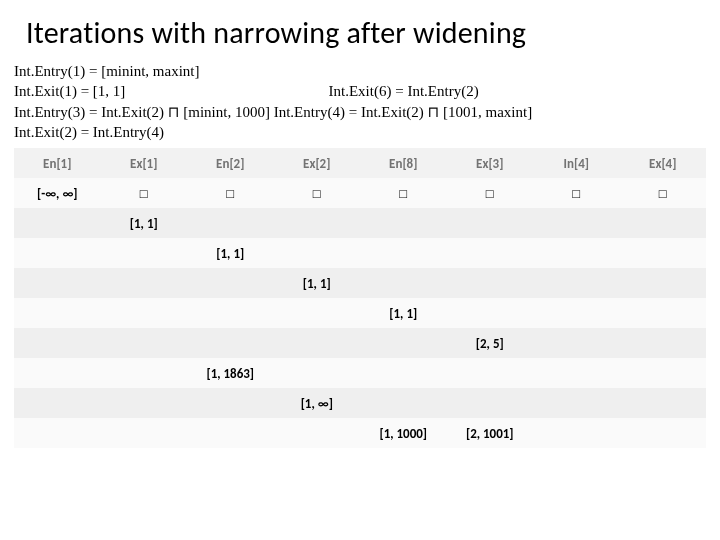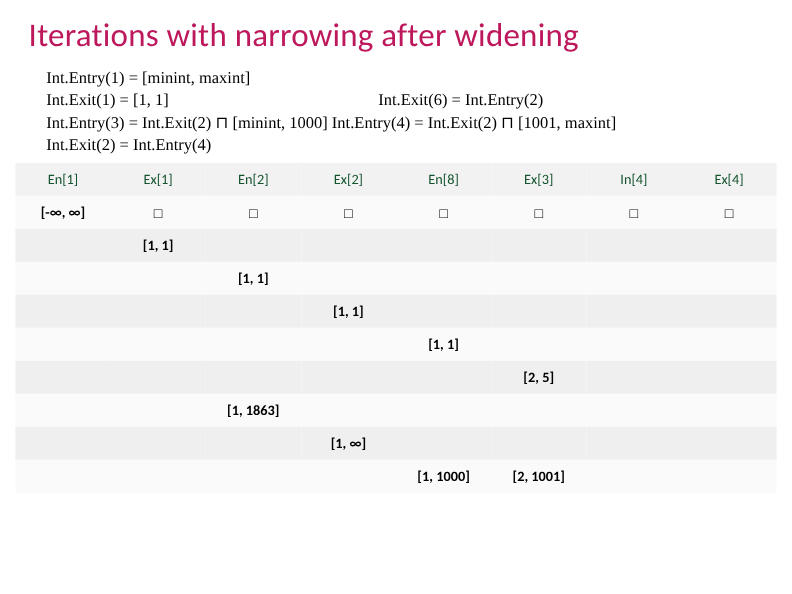--- a/index.html
+++ b/index.html
@@ -11,50 +11,50 @@
     overflow: hidden;
   }
   .slide {
     width: 100%;
     height: 100%;
     padding: 8px 14px;
   }
   .title {
     font-size: 30px;
     font-weight: 400;
-    color: #be185d;
+    color: #000000;
     margin: 6px 0 10px 12px;
     letter-spacing: 0.2px;
   }
   .equations {
     font-family: "Times New Roman", serif;
     font-size: 15px;
     color: #000;
-    margin: 0 0 6px 28px;
+    margin: 0 0 6px 0;
     line-height: 1.35;
   }
   .eqrow { display: flex; }
   .eqcol { flex: 1; }
   .eqcol2 { flex: 1.2; }
   table {
     border-collapse: collapse;
     width: 100%;
     table-layout: fixed;
     font-size: 13px;
   }
   th, td {
     text-align: center;
     padding: 6px 4px;
     height: 30px;
     vertical-align: middle;
   }
   thead th {
     background: #f2f2f2;
-    font-weight: 400;
-    color: #14532d;
+    font-weight: 700;
+    color: #737373;
   }
   tbody tr:nth-child(odd) td { background: #fafafa; }
   tbody tr:nth-child(even) td { background: #efefef; }
   tbody td { color: #000; font-weight: 600; }
   .sq { font-family: Arial, sans-serif; }
 </style>
 </head>
 <body>
 
 <div class="slide">

